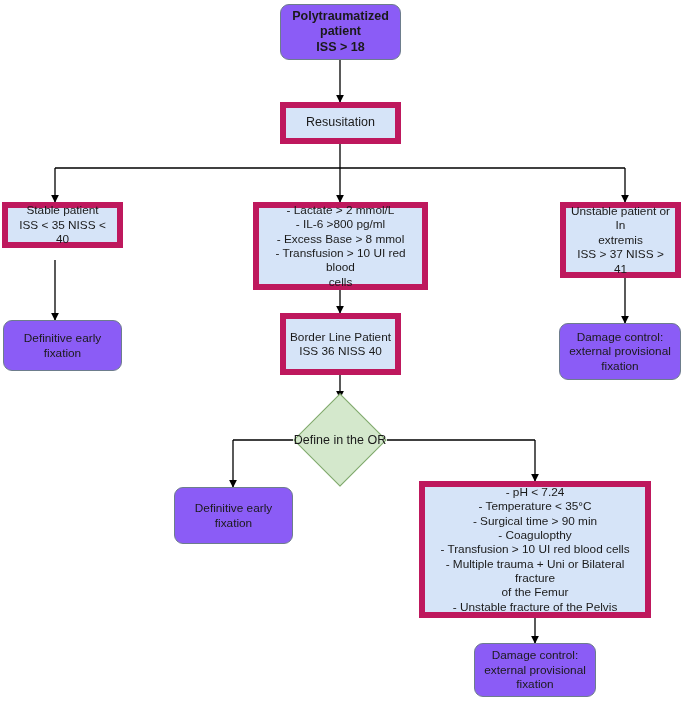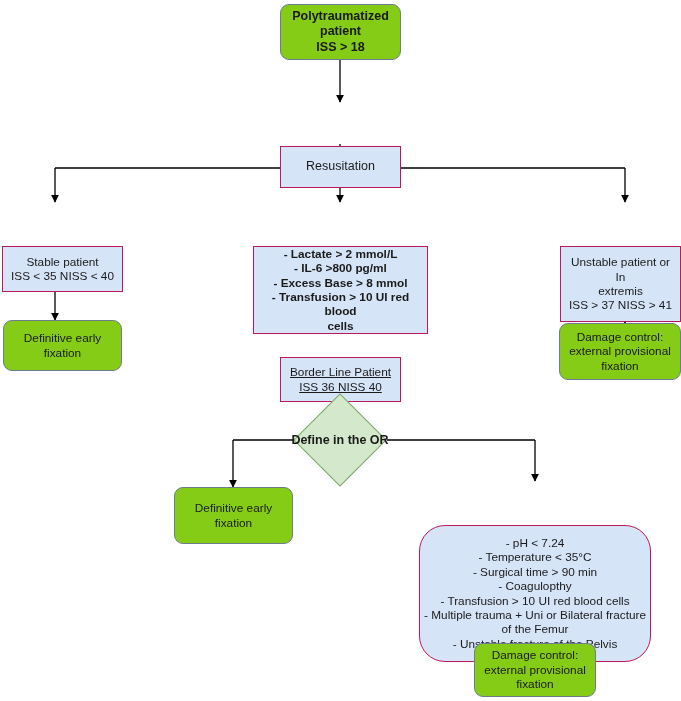--- a/index.html
+++ b/index.html
@@ -18,25 +18,24 @@
     position:absolute;
     box-sizing:border-box;
     display:flex;align-items:center;justify-content:center;
     text-align:center;
     line-height:1.22;
     white-space:pre-line;
     padding:2px 4px;
   }
   .n-blue{
     background:#d6e4f8;
-    border:1px solid #be185d;
-    margin-top:44px;
+    border:6px solid #be185d;
   }
   .n-gray{
-    background:#84cc16;
+    background:#8b5cf6;
     border:1px solid #6d7d8c;
     border-radius:9px;
   }
   .fs13{font-size:12.5px;}
   .fs12{font-size:11.8px;}
   .bold{font-weight:bold;}
 
   
   .diamond{
     position:absolute;
@@ -49,21 +48,20 @@
     background:#d4e8cc;
     border:1px solid #7fa86b;
     box-sizing:border-box;
   }
   .diamond .dlabel{
     position:absolute;left:50%;top:50%;
     transform:translate(-50%,-50%);
     white-space:nowrap;
     font-size:12.5px;
     z-index:2;
-    font-weight:bold;
   }
 </style>
 </head>
 <body>
 
 <div id="flow">
 
   <svg class="edges" viewBox="0 0 681 701">
     <defs>
       <marker id="arrow" viewBox="0 0 10 10" refX="9" refY="5" markerWidth="6" markerHeight="6" orient="auto-start-reverse">
@@ -101,49 +99,49 @@
 
   <div class="node n-gray fs13 bold" style="left:280px;top:4px;width:121px;height:56px;">Polytraumatized
 patient
 ISS &gt; 18</div>
 
   <div class="node n-blue fs13" style="left:280px;top:102px;width:121px;height:42px;">Resusitation</div>
 
   <div class="node n-blue fs12" style="left:2px;top:202px;width:121px;height:46px;">Stable patient
 ISS &lt; 35 NISS &lt; 40</div>
 
-  <div class="node n-blue fs12" style="left:253px;top:202px;width:175px;height:88px;font-weight:bold;">- Lactate &gt; 2 mmol/L
+  <div class="node n-blue fs12" style="left:253px;top:202px;width:175px;height:88px;">- Lactate &gt; 2 mmol/L
 - IL-6 &gt;800 pg/ml
 - Excess Base &gt; 8 mmol
 - Transfusion &gt; 10 UI red blood
 cells</div>
 
   <div class="node n-blue fs12" style="left:560px;top:202px;width:121px;height:76px;">Unstable patient or In
 extremis
 ISS &gt; 37 NISS &gt; 41</div>
 
   <div class="node n-gray fs12" style="left:3px;top:320px;width:119px;height:51px;">Definitive early
 fixation</div>
 
-  <div class="node n-blue fs12" style="left:280px;top:313px;width:121px;height:45px;text-decoration:underline;">Border Line Patient
+  <div class="node n-blue fs12" style="left:280px;top:313px;width:121px;height:62px;">Border Line Patient
 ISS 36 NISS 40</div>
 
   <div class="node n-gray fs12" style="left:559px;top:323px;width:122px;height:57px;">Damage control:
 external provisional
 fixation</div>
 
   <div class="diamond" style="left:307px;top:407px;width:66px;height:66px;">
     <span class="shape"></span>
     <span class="dlabel">Define in the OR</span>
   </div>
 
   <div class="node n-gray fs12" style="left:174px;top:487px;width:119px;height:57px;">Definitive early
 fixation</div>
 
-  <div class="node n-blue fs12" style="left:419px;top:481px;width:232px;height:137px;border-radius:26px;">- pH &lt; 7.24
+  <div class="node n-blue fs12" style="left:419px;top:481px;width:232px;height:137px;">- pH &lt; 7.24
 - Temperature &lt; 35°C
 - Surgical time &gt; 90 min
 - Coagulopthy
 - Transfusion &gt; 10 UI red blood cells
 - Multiple trauma + Uni or Bilateral fracture
 of the Femur
 - Unstable fracture of the Pelvis</div>
 
   <div class="node n-gray fs12" style="left:474px;top:643px;width:122px;height:54px;">Damage control:
 external provisional

